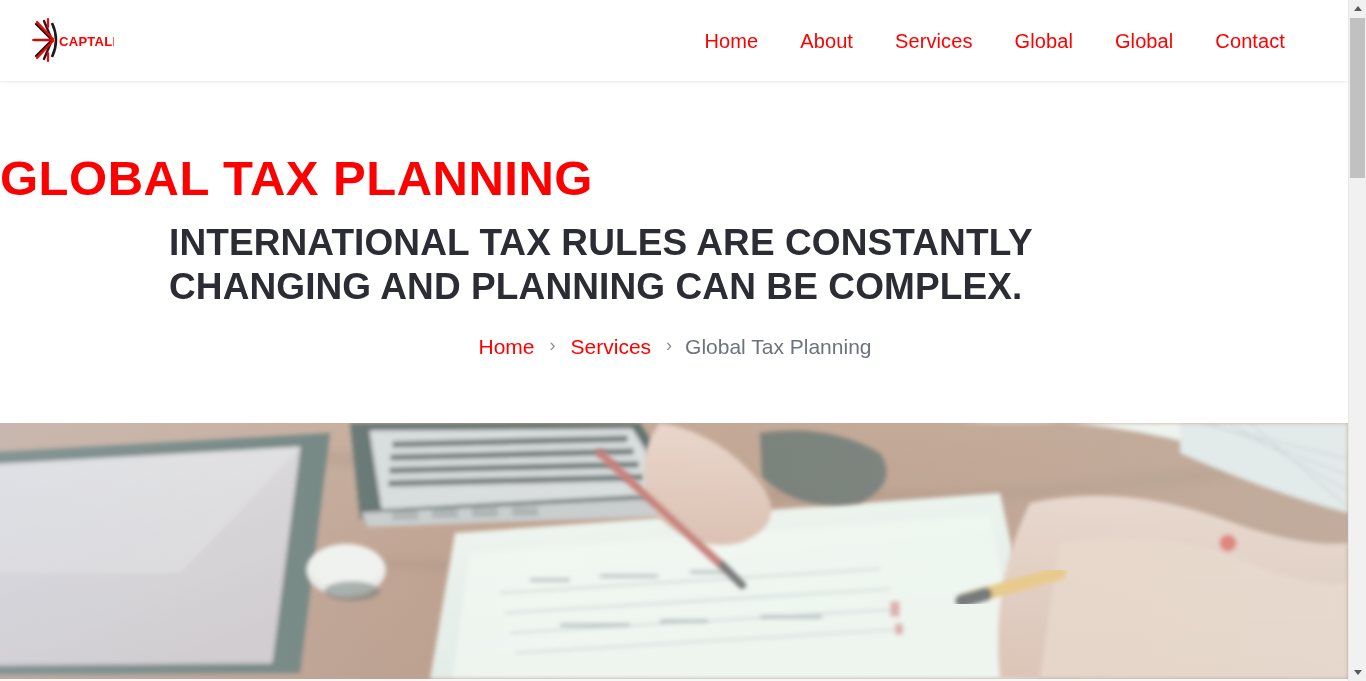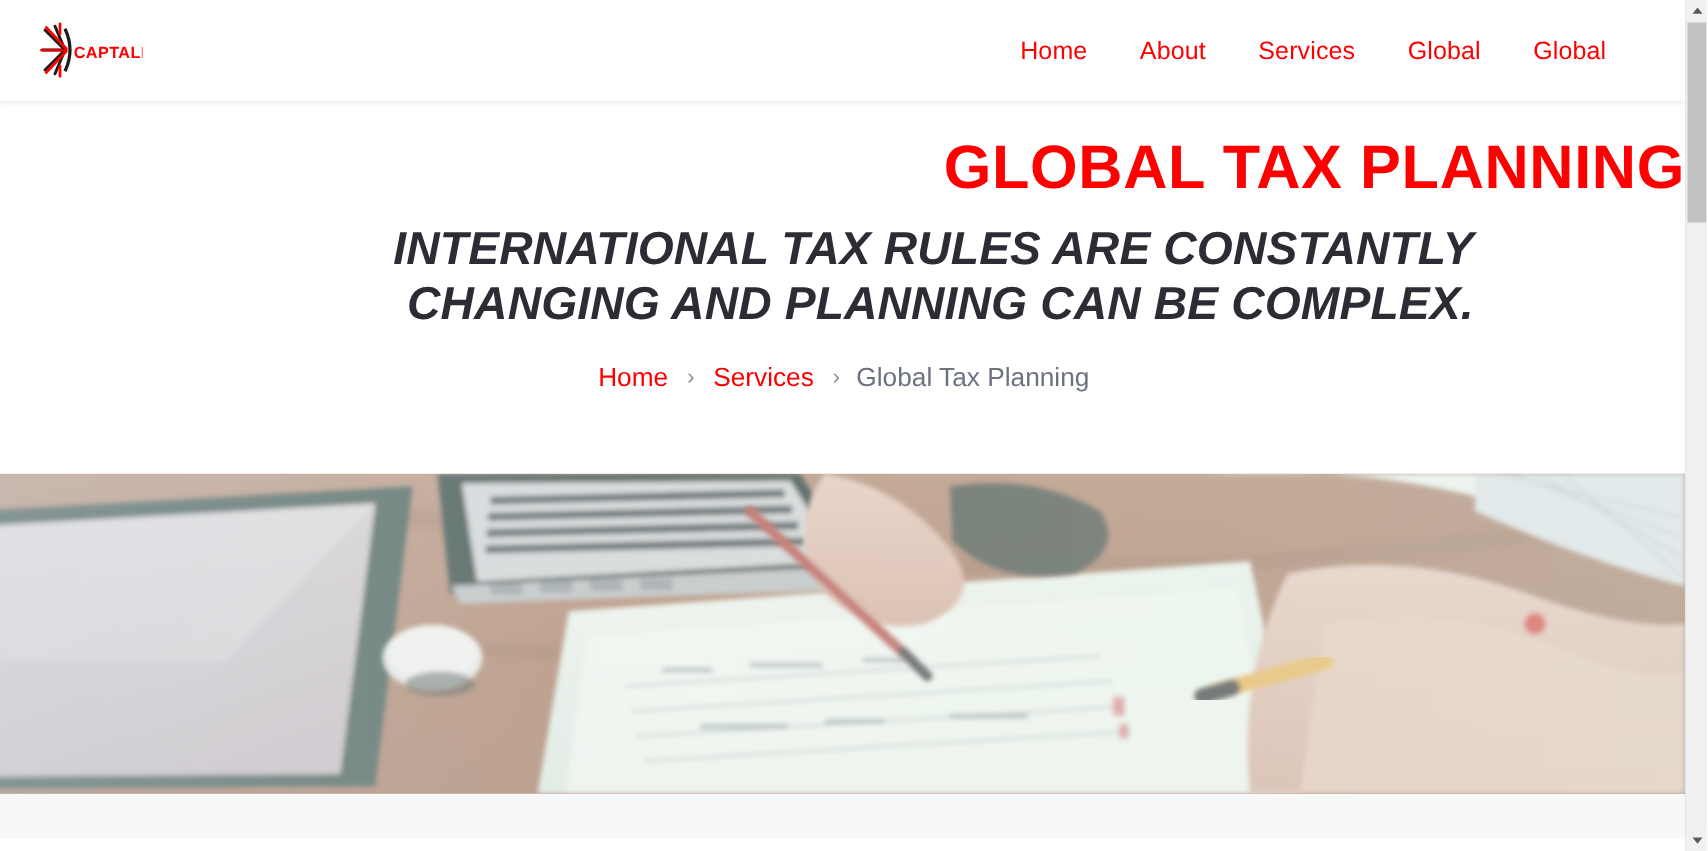--- a/index.html
+++ b/index.html
@@ -71,21 +71,22 @@
     white-space:nowrap;
     cursor:pointer;
     line-height:1.2;
   }
 
   
   .hero-text {
     background:#ffffff;
     padding-top:28px;
     padding-bottom:0;
-    text-align:right;
+    text-align:left;
+    margin-top:44px;
   }
 
   .page-title {
     color:#fe0000;
     font-size:49px;
     font-weight:bold;
     letter-spacing:0.5px;
     line-height:1.06;
     text-transform:uppercase;
   }
@@ -94,21 +95,20 @@
     margin-top:16px;
     color:#2c2c35;
     font-size:37px;
     font-weight:bold;
     line-height:1.19;
     letter-spacing:0.1px;
     max-width:1010px;
     margin-left:auto;
     margin-right:auto;
     text-transform:uppercase;
-    font-style:italic;
   }
 
   
   .breadcrumb {
     margin-top:25px;
     display:flex;
     justify-content:center;
     align-items:center;
     gap:0;
     font-size:21px;
@@ -218,20 +218,21 @@
           <text x="37" y="31" font-family="'Liberation Sans', sans-serif" font-size="13" font-weight="bold" fill="#fe0000" letter-spacing="0.3">CAPTALINE</text>
         </svg>
       </div>
 
       <nav class="main-nav">
         <a class="nav-item">Home</a>
         <a class="nav-item">About</a>
         <a class="nav-item">Services</a>
         <a class="nav-item">Global</a>
         <a class="nav-item">Global</a>
+        <a class="nav-item">Contact</a>
       </nav>
 
     </header>
 
     <section class="hero-text">
 
       <h1 class="page-title">GLOBAL TAX PLANNING</h1>
 
       <h2 class="page-subtitle">INTERNATIONAL TAX RULES ARE CONSTANTLY CHANGING AND PLANNING CAN BE COMPLEX.</h2>
 

